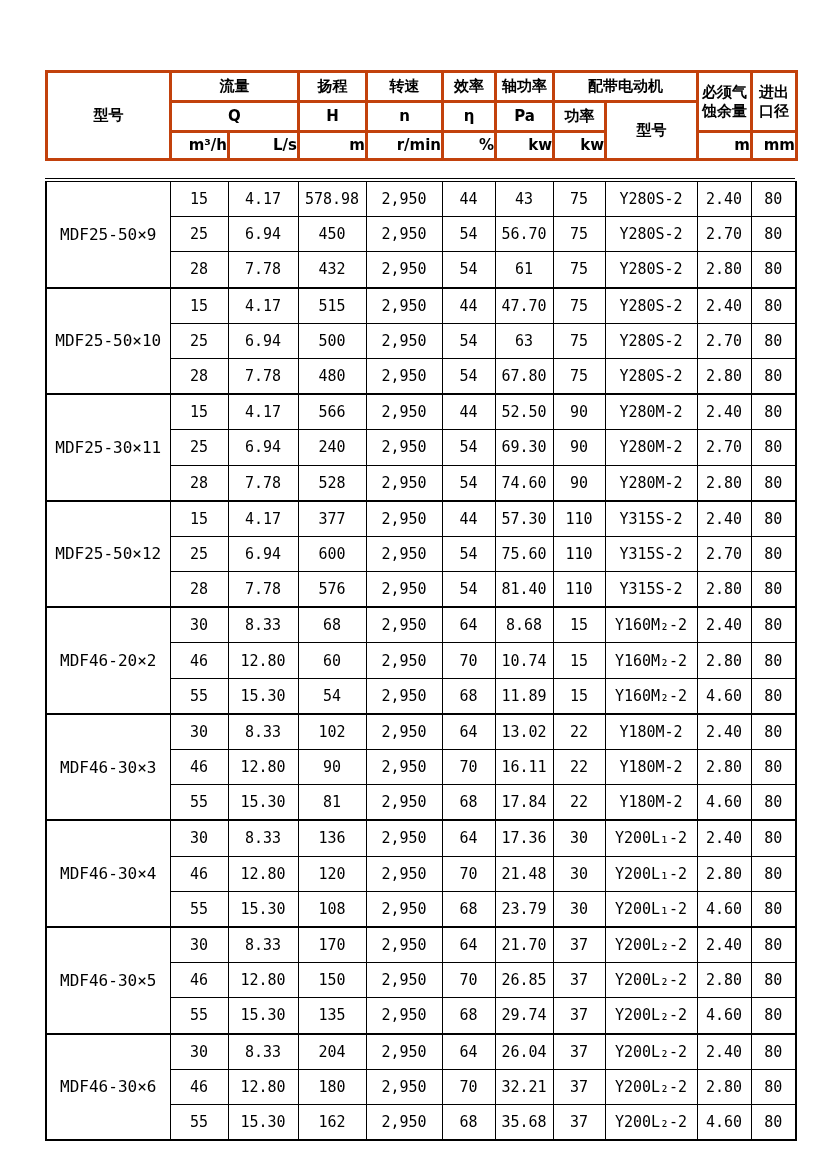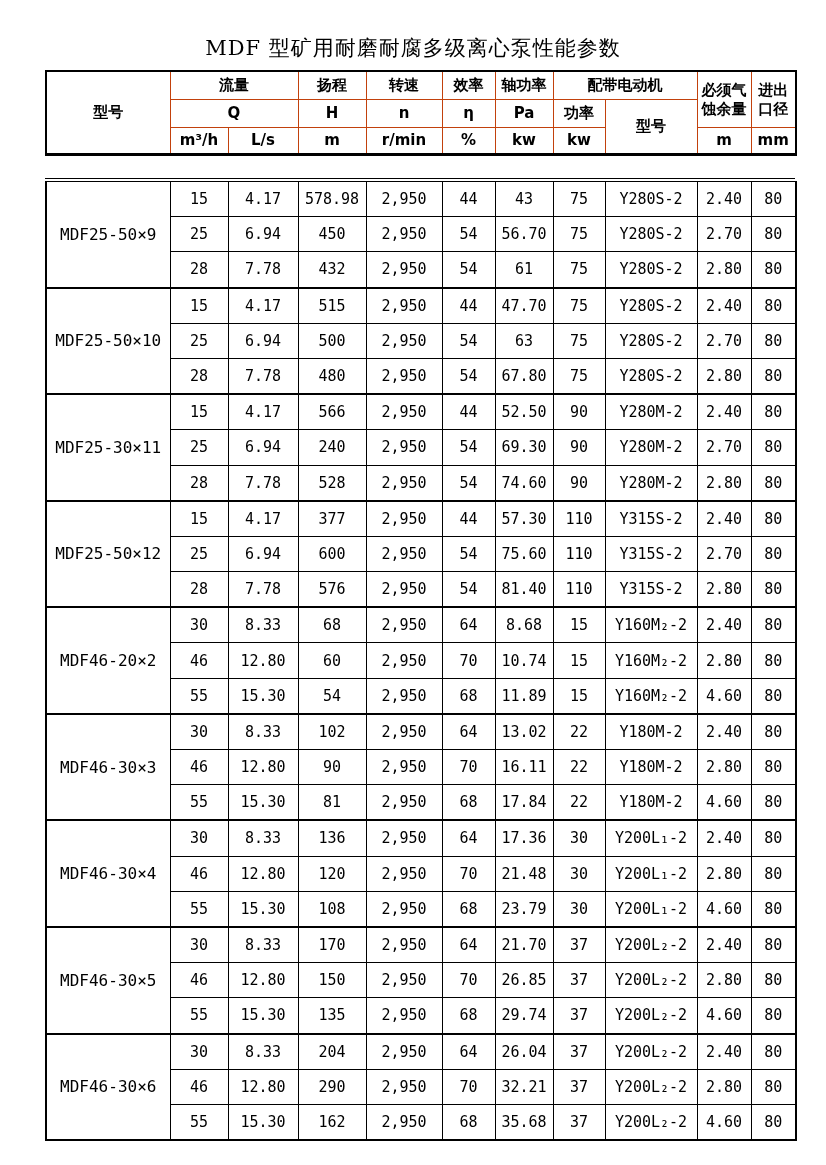--- a/index.html
+++ b/index.html
@@ -15,26 +15,26 @@
   }
   table{border-collapse:collapse;table-layout:fixed;width:750px;}
   th,td{padding:0;margin:0;text-align:center;vertical-align:middle;overflow:hidden;}
 
   
   .hdr-table{
     position:absolute;left:45px;top:70px;
     border:2px solid #000;border-bottom-width:3px;
   }
   .hdr-table th{
-    border:1px solid #c2410c;
+    border:3px solid #c2410c;
     font-size:15px;font-weight:bold;
     font-family:"DejaVu Sans","Liberation Sans",sans-serif;
     height:27px;line-height:1.1;
   }
-  .hdr-table .r3 th{height:25px;}
+  .hdr-table .r3 th{height:25px;text-align:right;}
   .two-line span{display:block;line-height:19px;}
 
   
   .body-wrap{
     position:absolute;left:45px;top:178px;width:750px;
     border-top:1px solid #000;padding-top:2px;
   }
   .body-table{border:2px solid #000;border-top-width:1px;}
   .body-table td{
     border:1px solid #000;height:34.2px;
@@ -44,21 +44,20 @@
   .body-table td.model-cell{
     font-size:16px;border-bottom-width:2px;
   }
   .body-table tr.group-end td{border-bottom-width:2px;}
 </style>
 </head>
 <body>
 
 <div class="page">
 
-  <div class="doc-title">MDF 型矿用耐磨耐腐多级离心泵性能参数</div>
 
   <table class="hdr-table">
     <colgroup>
       <col style="width:124px">
         <col style="width:58px">
         <col style="width:70px">
       <col style="width:68px">
         <col style="width:76px">
         <col style="width:53px">
       <col style="width:58px">
@@ -429,21 +428,21 @@
             <td>64</td>
             <td>26.04</td>
             <td>37</td>
             <td>Y200L₂-2</td>
             <td>2.40</td>
             <td>80</td>
           </tr>
           <tr>
             <td>46</td>
             <td>12.80</td>
-            <td>290</td>
+            <td>180</td>
             <td>2,950</td>
             <td>70</td>
             <td>32.21</td>
             <td>37</td>
             <td>Y200L₂-2</td>
             <td>2.80</td>
             <td>80</td>
           </tr>
           <tr class="group-end">
             <td>55</td>

